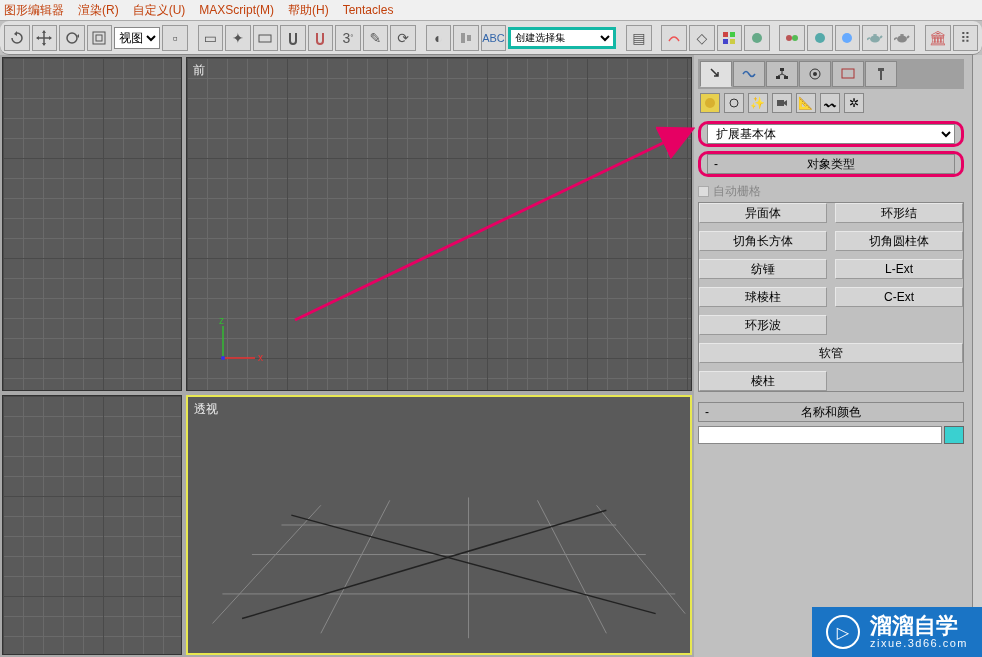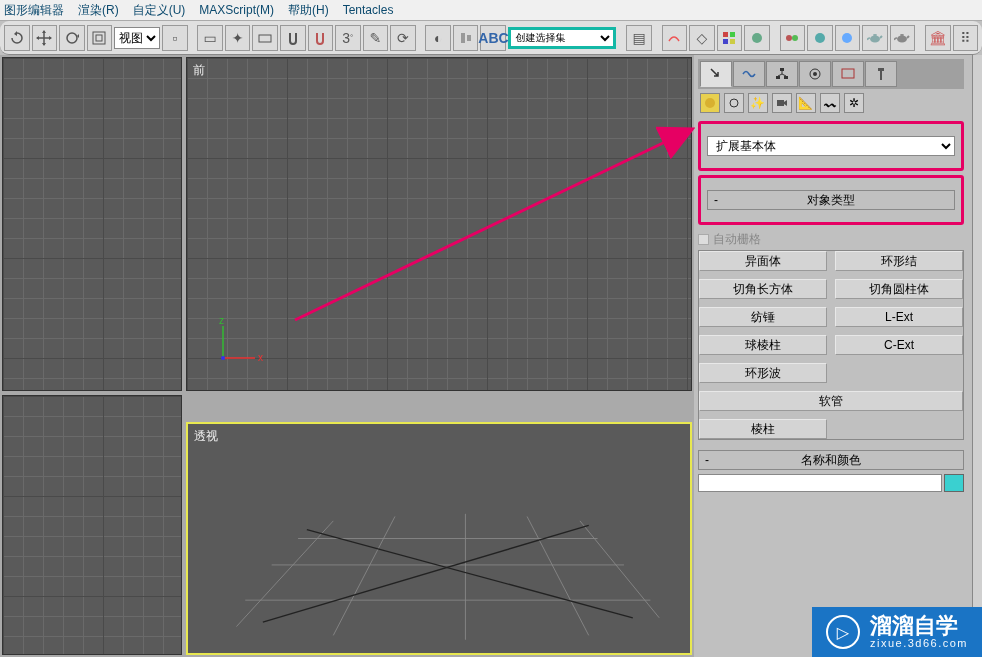--- a/index.html
+++ b/index.html
@@ -1,49 +1,49 @@
 <!DOCTYPE html>
 <html><head>
 <meta charset="utf-8">
 <style>
   * { box-sizing: border-box; margin: 0; padding: 0; }
   body { font-family: "Microsoft YaHei", SimSun, sans-serif; font-size: 12px; background: #c0c0c0; width: 982px; height: 657px; overflow: hidden; position: relative; }
   
-  .menubar { background: #f0f0f0; border-bottom: 1px solid #aaa; height: 21px; display: flex; align-items: center; padding: 0 4px; gap: 14px; color: #0c4a6e; }
+  .menubar { background: #f0f0f0; border-bottom: 1px solid #aaa; height: 21px; display: flex; align-items: center; padding: 0 4px; gap: 14px; color: #c2410c; }
   .menubar span { cursor: default; }
   
   .toolbar { background: #e0e0e0; border-bottom: 1px solid #888; height: 34px; display: flex; align-items: center; padding: 2px 4px; gap: 2px; border-radius: 9px; }
   .tool-btn { width: 26px; height: 26px; background: #dcdcdc; border: 1px solid #999; display: flex; align-items: center; justify-content: center; font-size: 14px; color: #555; }
   .tool-sep { width: 6px; }
   .view-select { height: 22px; font-size: 12px; border: 1px solid #888; background: #fff; }
   .collection-select { height: 22px; width: 110px; font-size: 10px; border: 3px solid #14b8a6; background: #fff; }
   
   .main-area { display: flex; height: calc(100% - 55px); }
   
   .viewports { flex: 1; display: grid; grid-template-columns: 180px 1fr; grid-template-rows: 1fr 260px; gap: 4px; background: #aaa; padding: 2px; }
   .viewport { background: #5a5a5a; position: relative; border: 1px solid #333; overflow: hidden; }
-  .viewport.active-vp { border: 2px solid #e8e850; margin-top: 27px; }
+  .viewport.active-vp { border: 2px solid #e8e850; }
   .vp-label { position: absolute; top: 4px; left: 6px; color: #eee; font-size: 12px; z-index: 5; }
   .vp-grid { position: absolute; inset: 0; background-image: linear-gradient(#6a6a6a 1px, transparent 1px), linear-gradient(90deg, #6a6a6a 1px, transparent 1px); background-size: 20px 20px; }
   .vp-grid::before { content: ''; position: absolute; inset: 0; background-image: linear-gradient(#4a4a4a 1px, transparent 1px), linear-gradient(90deg, #4a4a4a 1px, transparent 1px); background-size: 100px 100px; }
   .vp-axes { position: absolute; bottom: 24px; left: 28px; width: 50px; height: 50px; z-index: 6; }
   
   .side-panel { width: 288px; background: #c0c0c0; display: flex; }
   .side-inner { flex: 1; padding: 4px 8px 4px 4px; }
   .side-scroll { width: 10px; background: #d0d0d0; border-left: 1px solid #888; }
   
   .panel-tabs { display: flex; gap: 1px; background: #a0a0a0; padding: 2px; }
   .panel-tab { width: 32px; height: 26px; background: #c0c0c0; border: 1px solid #888; display: flex; align-items: center; justify-content: center; font-size: 15px; }
   .panel-tab.active { background: #e0e0e0; border-bottom-color: #e0e0e0; }
   
   .sub-tabs { display: flex; gap: 4px; padding: 4px 2px; }
   .sub-tab { width: 20px; height: 20px; background: #d0d0d0; border: 1px solid #888; display: flex; align-items: center; justify-content: center; font-size: 12px; }
   .sub-tab.active { background: #e8d050; }
   
-  .hl-box { border: 3px solid #e60063; border-radius: 3px; padding: 12px 6px; margin: 4px 0; }
+  .hl-box { border: 3px solid #e60063; border-radius: 10px; padding: 0 6px; margin: 4px 0; }
   
   .dropdown { width: 100%; height: 20px; border: 1px solid #888; background: #fff; font-size: 12px; padding: 0 4px; }
   
   .rollout-head { background: #c0c0c0; border: 1px solid #888; height: 20px; display: flex; align-items: center; justify-content: center; font-size: 12px; position: relative; }
   .rollout-head .minus { position: absolute; left: 6px; }
   
   .auto-grid-row { display: flex; align-items: center; gap: 4px; padding: 2px 0; color: #888; font-size: 12px; }
   .auto-grid-chk { width: 11px; height: 11px; border: 1px solid #aaa; background: #ddd; display: inline-block; }
   
   .obj-grid { display: grid; grid-template-columns: 1fr 1fr; gap: 8px; border: 1px solid #888; }
@@ -127,21 +127,21 @@
   <div class="tool-btn">✎</div>
   <div class="tool-btn">⟳</div>
   <div class="tool-sep"></div>
   <div class="tool-btn">◐</div>
   <div class="tool-btn">
       <svg width="14" height="14" viewBox="0 0 14 14">
         <rect x="2" y="2" width="4" height="10" fill="#999"></rect>
         <rect x="8" y="4" width="4" height="6" fill="#999"></rect>
       </svg>
     </div>
-  <div class="tool-btn" style="font-size:14px;font-weight:bold;color:#36a">ABC</div>
+  <div class="tool-btn" style="font-size:11px;font-weight:normal;color:#36a">ABC</div>
   <select class="collection-select" placeholder="创建选择集">
     <option>创建选择集</option>
   </select>
   <div class="tool-sep"></div>
   <div class="tool-btn">▤</div>
   <div class="tool-sep"></div>
   <div class="tool-btn">
       <svg width="14" height="14">
         <path d="M2 10 Q7 2 12 10" fill="none" stroke="#e55" stroke-width="1.5"></path>
       </svg>

